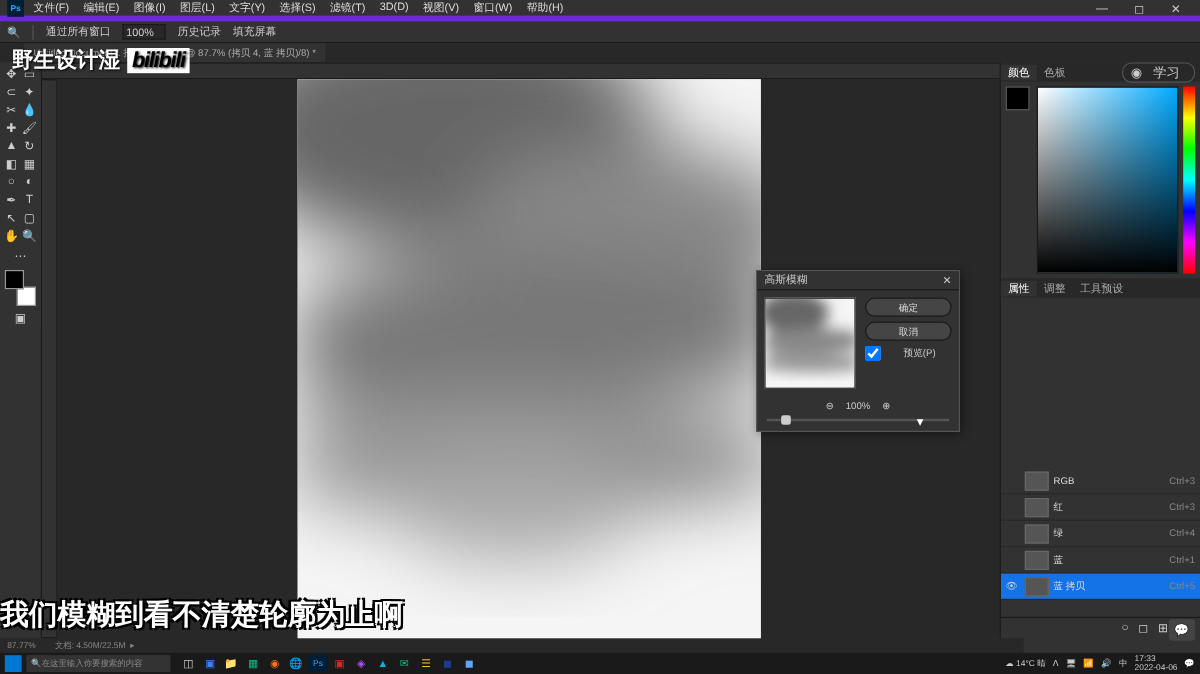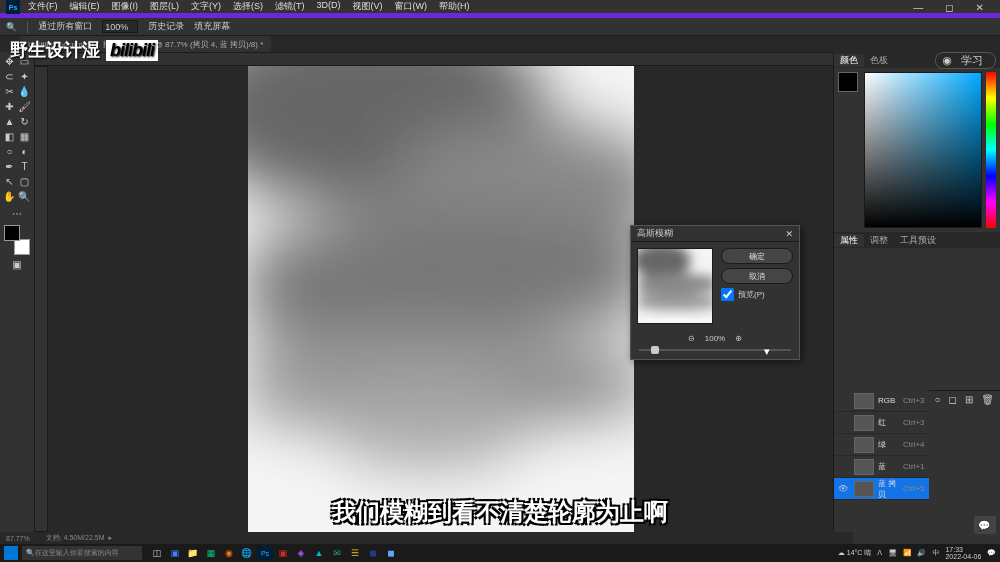--- a/index.html
+++ b/index.html
@@ -30,47 +30,47 @@
 .panel-tabs span.active{color:#fff;background:#323232}
 .learn-btn{margin-left:auto;margin-right:4px;font-size:11px;color:#ccc;padding:1px 6px;border:1px solid #555;border-radius:8px;cursor:pointer}
 .color-panel{height:164px;padding:4px;display:flex}
 .color-swatch-small{width:20px;height:20px;background:#000;border:1px solid #666}
 .color-picker{flex:1;margin-left:6px;position:relative;background:linear-gradient(to bottom,rgba(0,0,0,0),#000),linear-gradient(to right,#fff,#00aaff);border:1px solid #1a1a1a}
 .hue-strip{width:10px;height:156px;margin-left:4px;background:linear-gradient(to bottom,#f00,#ff0,#0f0,#0ff,#00f,#f0f,#f00)}
 .props-panel{padding:4px;font-size:8px;color:#999}
 .props-row{display:flex;align-items:center;height:18px}
 .props-row .lbl{width:12px}
 .props-row input{width:38px;height:13px;background:#282828;border:1px solid #1a1a1a;color:#ccc;font-size:8px;margin:0 4px}
-.layers-panel{flex:1;display:flex;flex-direction:row}
+.layers-panel{flex:1;display:flex;flex-direction:column}
 .layers-list{flex:1;overflow:auto}
 .layer-row{height:22px;display:flex;align-items:center;border-bottom:1px solid #282828;font-size:8px;padding:0 4px}
 .layer-row.sel{background:#1473e6}
 .layer-row .eye{width:12px;color:#ccc}
 .layer-row .thumb{width:20px;height:16px;background:#555;border:1px solid #666;margin:0 4px}
 .layer-row .name{flex:1;color:#ddd}
 .layer-row .short{color:#888}
 .dialog{position:absolute;left:630px;top:225px;width:170px;background:#323232;border:1px solid #555;box-shadow:2px 2px 8px rgba(0,0,0,.5)}
 .dialog-title{height:16px;background:#323232;display:flex;align-items:center;padding:0 6px;font-size:9px;color:#ccc;border-bottom:1px solid #1a1a1a}
 .dialog-title .close{margin-left:auto;cursor:pointer}
 .dialog-body{padding:6px;display:flex}
 .dialog-preview{width:76px;height:76px;background:#f0f0f0;border:1px solid #1a1a1a;overflow:hidden}
 .dialog-preview svg{width:100%;height:100%}
 .dialog-btns{flex:1;padding-left:8px;display:flex;flex-direction:column;gap:4px}
 .dialog-btns button{height:16px;background:#454545;border:1px solid #1a1a1a;border-radius:8px;color:#ddd;font-size:8px;cursor:pointer}
-.dialog-btns label{font-size:8px;color:#ccc;display:flex;align-items:center;gap:4px}
+.dialog-btns label{font-size:8px;color:#ccc;display:flex;align-items:center;gap:19px}
 .dialog-zoom{display:flex;align-items:center;justify-content:center;gap:10px;padding:4px;font-size:8px;color:#ccc}
 .dialog-radius{display:flex;align-items:center;justify-content:center;gap:4px;padding:4px;font-size:8px;color:#ccc}
 .dialog-radius input{width:30px;height:13px;background:#282828;border:1px solid #555;color:#5ab0ff;font-size:8px;text-align:center}
 .statusbar{position:absolute;left:0;bottom:18px;right:147px;height:12px;background:#282828;font-size:7px;color:#888;display:flex;align-items:center;padding:0 6px}
 .taskbar{position:absolute;left:0;bottom:0;right:0;height:18px;background:#1a1a1a;display:flex;align-items:center;padding:0 4px;font-size:8px;color:#ccc}
 .taskbar .start{width:14px;height:14px;background:#0078d4;margin-right:4px}
 .taskbar .search{width:120px;height:14px;background:#333;margin-right:6px;display:flex;align-items:center;padding:0 4px;font-size:7px;color:#888}
 .taskbar .tbicon{width:16px;height:14px;display:flex;align-items:center;justify-content:center;margin:0 1px;font-size:9px}
 .taskbar .tray{margin-left:auto;display:flex;align-items:center;gap:6px;font-size:7px}
-.subtitle{position:absolute;left:0;right:0;bottom:34px;text-align:center;font-size:24px;font-weight:bold;color:#fff;text-shadow:2px 2px 0 #000,-2px -2px 0 #000,2px -2px 0 #000,-2px 2px 0 #000;pointer-events:none}
+.subtitle{position:absolute;left:0;right:0;bottom:34px;text-align:left;font-size:24px;font-weight:bold;color:#fff;text-shadow:2px 2px 0 #000,-2px -2px 0 #000,2px -2px 0 #000,-2px 2px 0 #000;pointer-events:none}
 .watermark{position:absolute;left:10px;top:38px;font-size:18px;font-weight:bold;color:#fff;text-shadow:1px 1px 2px #000;display:flex;align-items:center;gap:6px;pointer-events:none}
 .watermark .bili{background:#fff;color:#000;padding:0 4px;font-style:italic;letter-spacing:-1px}
 .win-controls{position:absolute;right:4px;top:2px;display:flex;gap:10px;font-size:10px;color:#ccc}
 .cursor-ptr{position:absolute;left:764px;top:345px;font-size:11px;color:#fff;pointer-events:none}
 .feedback{position:absolute;right:4px;bottom:28px;width:22px;height:18px;background:#444;border-radius:3px;display:flex;align-items:center;justify-content:center;font-size:10px}
 </style>
 </head>
 <body>
 
 <div class="menubar">

